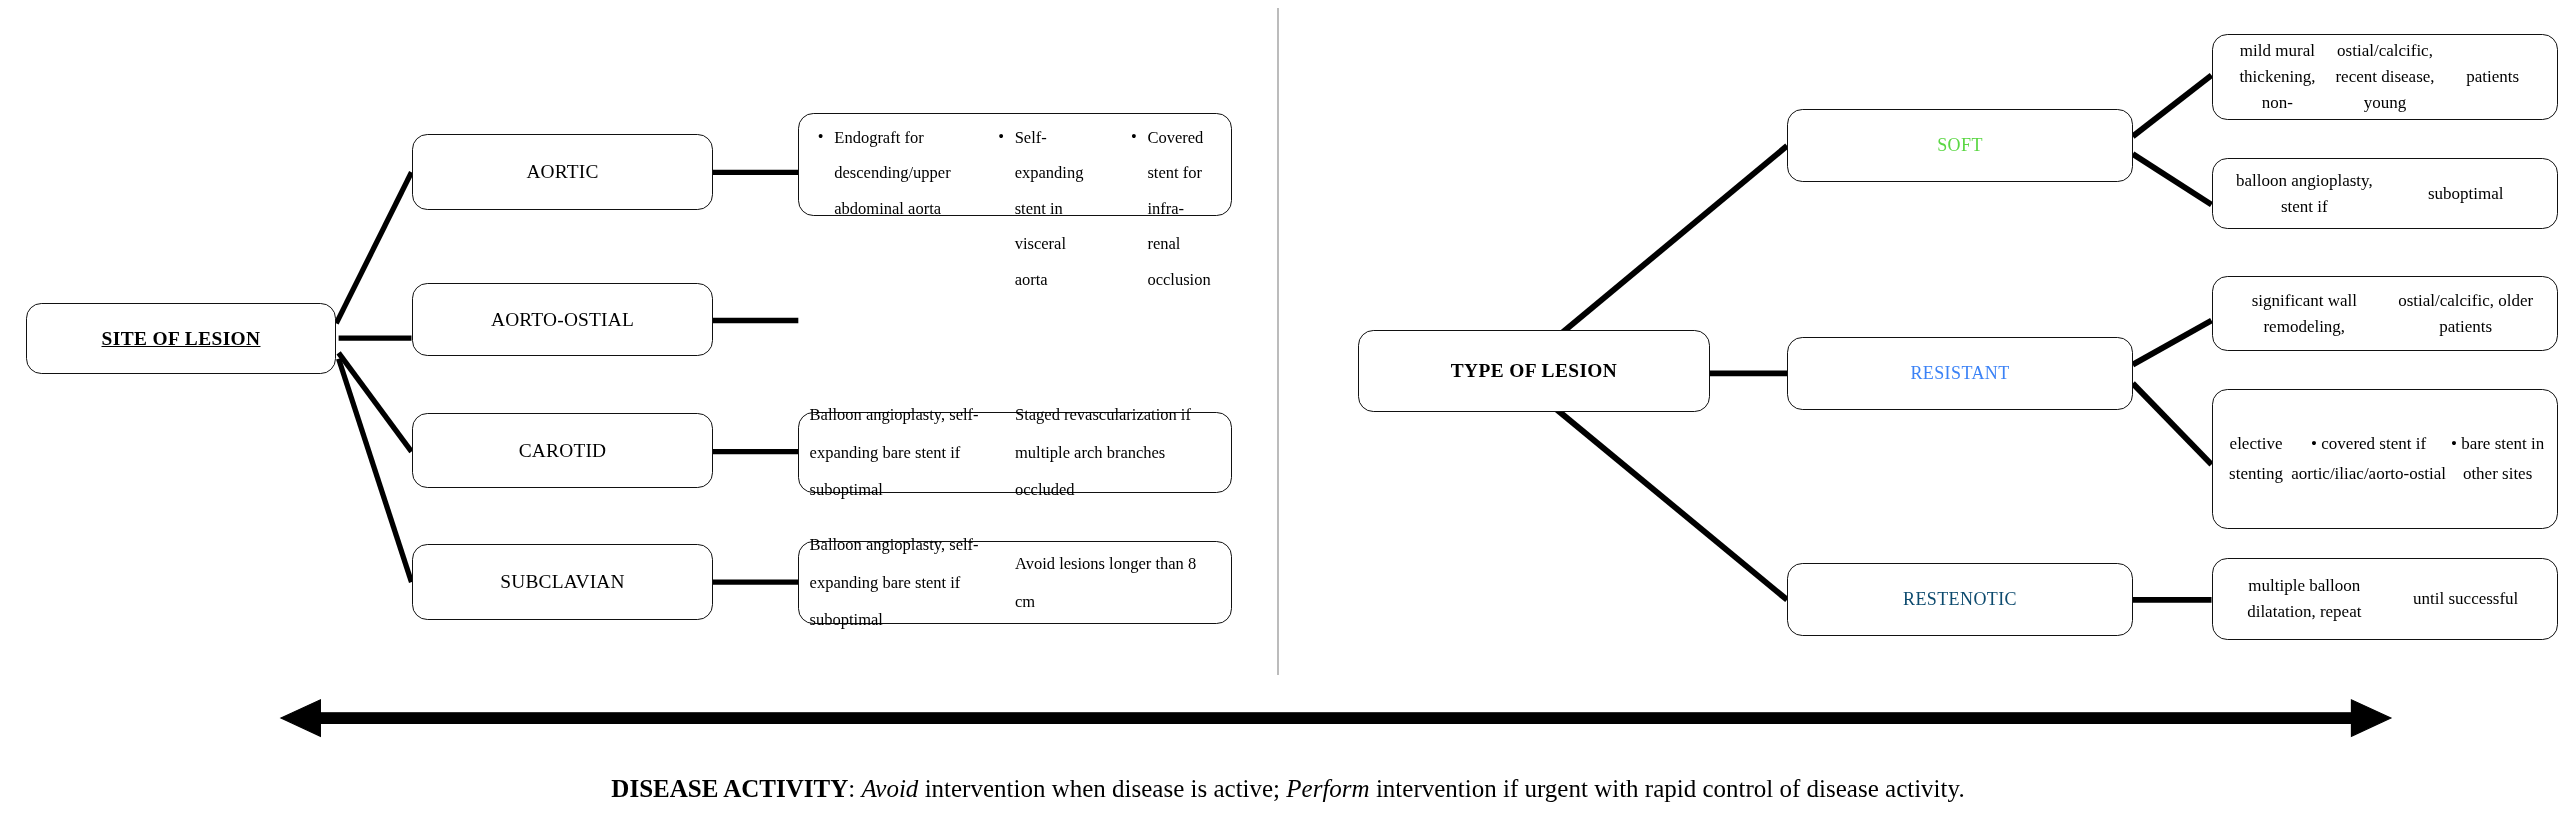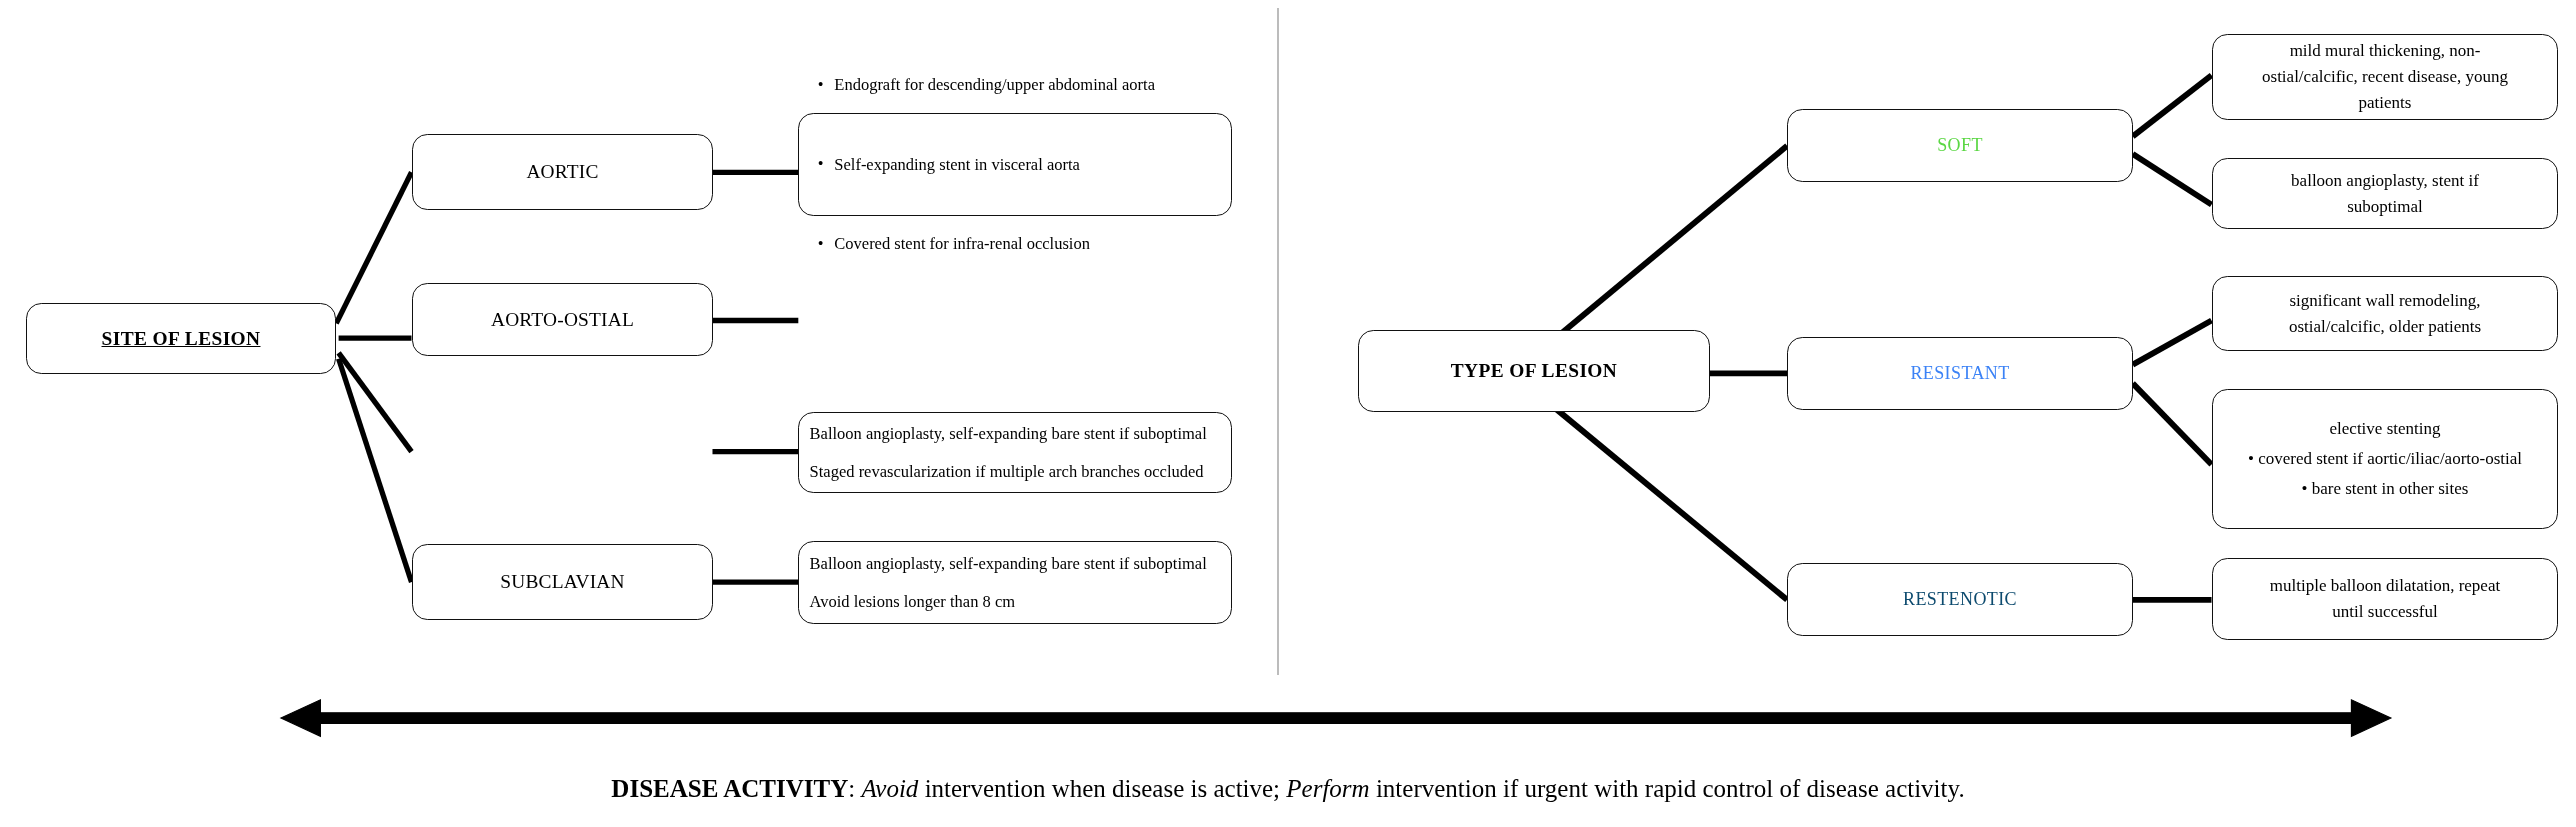--- a/index.html
+++ b/index.html
@@ -26,21 +26,20 @@
     height: 828px;
     pointer-events: none;
   }
   .node {
     position: absolute;
     box-sizing: border-box;
     border: 1.8px solid #111111;
     border-radius: 15.3px;
     background: #ffffff;
     display: flex;
-    flex-direction: column;
     align-items: center;
     justify-content: center;
     text-align: center;
     padding: 4.7px 10.6px;
     z-index: 2;
   }
   .node .line {
     display: block;
     width: 100%;
     line-height: 1.52;
@@ -167,20 +166,23 @@
     <span class="bline">Endograft for descending/upper abdominal aorta</span>
     <span class="bline">Self-expanding stent in visceral aorta</span>
     <span class="bline">Covered stent for infra-renal occlusion</span>
   </div>
 
   <div class="node cat" style="left:412px; top:283px; width:301px; height:73px;">
     <span class="line">AORTO-OSTIAL</span>
   </div>
 
 
+  <div class="node cat" style="left:412px; top:413px; width:301px; height:75px;">
+    <span class="line">CAROTID</span>
+  </div>
 
   <div class="node stack" style="left:798px; top:412px; width:434px; height:81px;">
     <span class="line">Balloon angioplasty, self-expanding bare stent if suboptimal</span>
     <span class="line">Staged revascularization if multiple arch branches occluded</span>
   </div>
 
   <div class="node cat" style="left:412px; top:544px; width:301px; height:76px;">
     <span class="line">SUBCLAVIAN</span>
   </div>
 

